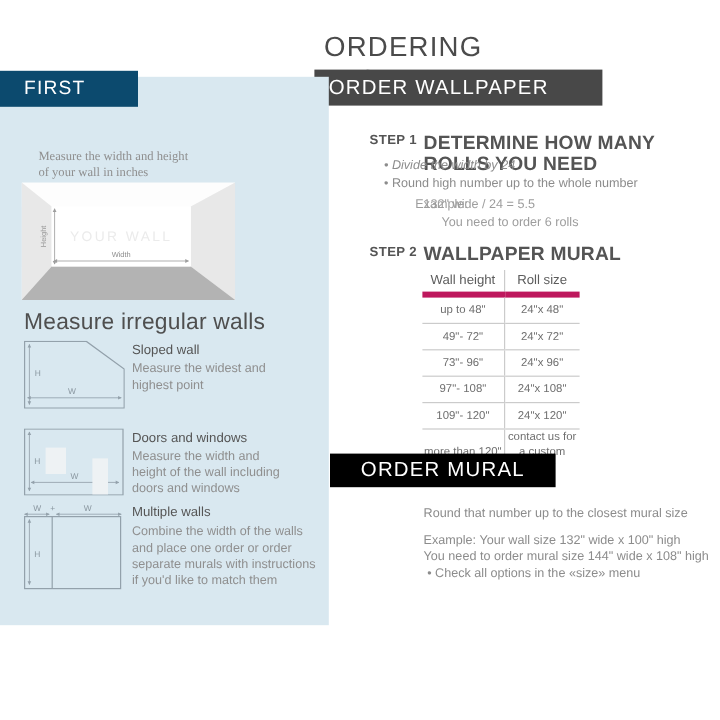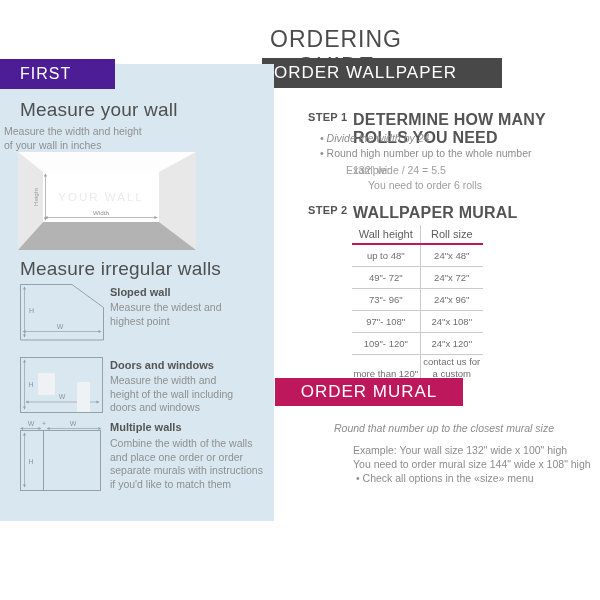--- a/index.html
+++ b/index.html
@@ -15,71 +15,70 @@
     font-size:23px; letter-spacing:1px; color:#4b4b4b;
   }
 
   .ribbon {
     left:262px; top:58px; width:240px; height:30px; background:#484848;
     color:#ffffff; font-size:17px; letter-spacing:1px; line-height:30px;
     text-align:left; padding-left:12px; box-sizing:border-box; z-index:1;
   }
   .blue-panel { left:0; top:64px; width:274px; height:457px; background:#d9e8f0; z-index:2; }
   .first-bar {
-    left:0; top:59px; width:115px; height:30px; background:#4c1d95;
+    left:0; top:59px; width:115px; height:30px; background:#0c4a6e;
     color:#ffffff; font-size:16px; letter-spacing:1px; line-height:30px;
     padding-left:20px; box-sizing:border-box; z-index:3;
   }
   .panel-el { z-index:4; }
 
   .h-big { font-size:19px; color:#4f4f4f; letter-spacing:0.2px; }
   .desc  { font-size:10.5px; color:#8f8f8f; line-height:14px; }
-  .item-title { font-size:11px; font-weight:bold; color:#555555; }
+  .item-title { font-size:11px; font-weight:normal; color:#555555; }
   .item-desc  { font-size:10.5px; color:#8f8f8f; line-height:13.5px; }
 
   .step-label { font-size:11px; font-weight:bold; color:#545454; letter-spacing:0.3px; }
   .step-title { font-size:16px; font-weight:bold; color:#545454; letter-spacing:0.2px; }
   .bullet-line { font-size:10.5px; color:#8c8c8c; }
   .example    { font-size:10.5px; color:#9d9d9d; }
 
   .size-table { border-collapse:collapse; table-layout:fixed; width:131px; }
   .size-table th {
     font-size:11px; font-weight:normal; color:#5c5c5c; height:16px;
-    text-align:center; vertical-align:middle; border-bottom:2px solid #be185d;
+    text-align:center; vertical-align:middle; border-bottom:5px solid #be185d;
   }
   .size-table td {
     font-size:9.5px; color:#6f6f6f; height:19px; text-align:center;
     vertical-align:middle; border-bottom:1px solid #cbcbcb;
   }
   .size-table .col2 { border-left:1px solid #cbcbcb; }
   .size-table tr.last td { border-bottom:none; height:30px; line-height:12px; }
 
   .mural-bar {
-    left:275px; top:378px; width:188px; height:28px; background:#be185d;
+    left:275px; top:378px; width:188px; height:28px; background:#000000;
     color:#ffffff; font-size:17px; letter-spacing:1px; line-height:28px; text-align:center;
   }
   .mural-text { font-size:10.5px; color:#8c8c8c; line-height:14px; }
 
   svg text { font-family:"Liberation Sans", sans-serif; }
 </style>
 </head>
 <body>
 
 <div class="stage">
 
   <div class="abs page-title">ORDERING GUIDE</div>
 
   <div class="abs ribbon">ORDER WALLPAPER</div>
 
   <div class="abs blue-panel"></div>
 
   <div class="abs first-bar">FIRST</div>
 
-  <div class="abs panel-el h-big" style="left:20px; top:99px;">Measure your wall</div>
-  <div class="abs panel-el desc pre" style="left:4px; top:124px;">Measure the width and height
+  <div class="abs panel-el desc pre" style="left:32px; top:124px;font-family:Liberation Serif, serif;">Measure the width and height
 of your wall in inches</div>
 
   <svg class="abs panel-el" style="left:18px; top:152px;" width="178" height="98" viewBox="0 0 178 98">
     <rect x="0" y="0" width="178" height="98" fill="#fafafa"></rect>
     <polygon points="0,0 178,0 141,20 25,20" fill="#fdfdfd"></polygon>
     <polygon points="0,0 25,20 25,70 0,98" fill="#e8e8e8"></polygon>
     <polygon points="178,0 141,20 141,70 178,98" fill="#e8e8e8"></polygon>
     <polygon points="0,98 25,70 141,70 178,98" fill="#b3b3b3"></polygon>
     <rect x="25" y="20" width="116" height="50" fill="#ffffff"></rect>
     <text x="83" y="49" text-anchor="middle" font-size="11.5" letter-spacing="2" fill="#ebebeb">YOUR WALL</text>
@@ -196,18 +195,18 @@
       <tr class="last">
         <td>more than 120"</td>
         <td class="col2 pre">contact us for
 a custom order</td>
       </tr>
     </tbody>
       </table>
   </div>
 
   <div class="abs mural-bar">ORDER MURAL</div>
-  <div class="abs mural-text" style="left:334px; top:421px;font-style:italic;">Round that number up to the closest mural size</div>
+  <div class="abs mural-text" style="left:353px; top:421px;">Round that number up to the closest mural size</div>
   <div class="abs mural-text" style="left:353px; top:443px;">Example: Your wall size 132" wide x 100" high</div>
   <div class="abs mural-text" style="left:353px; top:457px;">You need to order mural size 144" wide x 108" high</div>
   <div class="abs mural-text" style="left:356px; top:471px;">• Check all options in the «size» menu</div>
 
 </div>
 
 </body></html>

